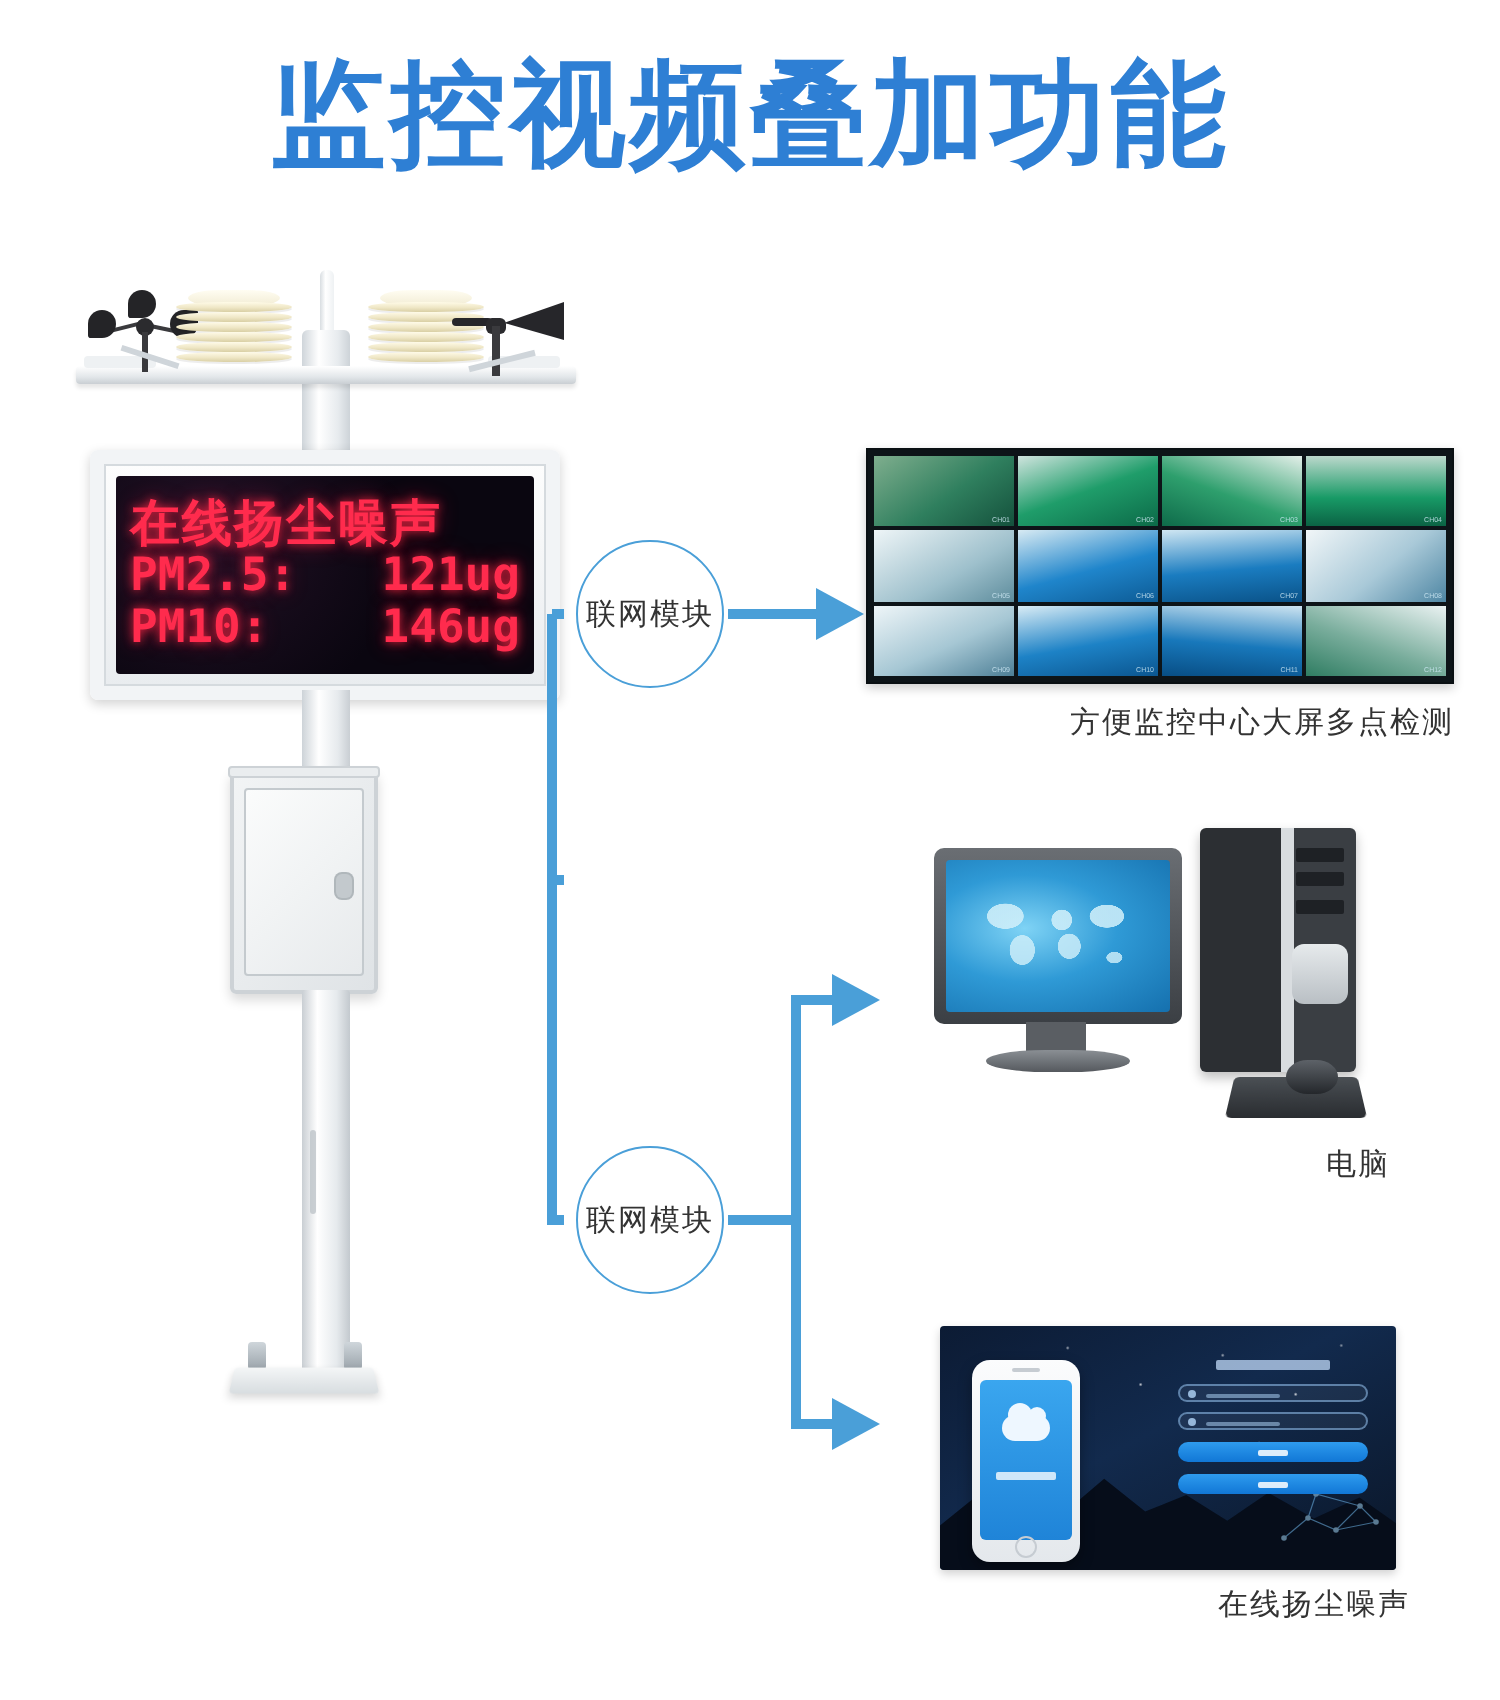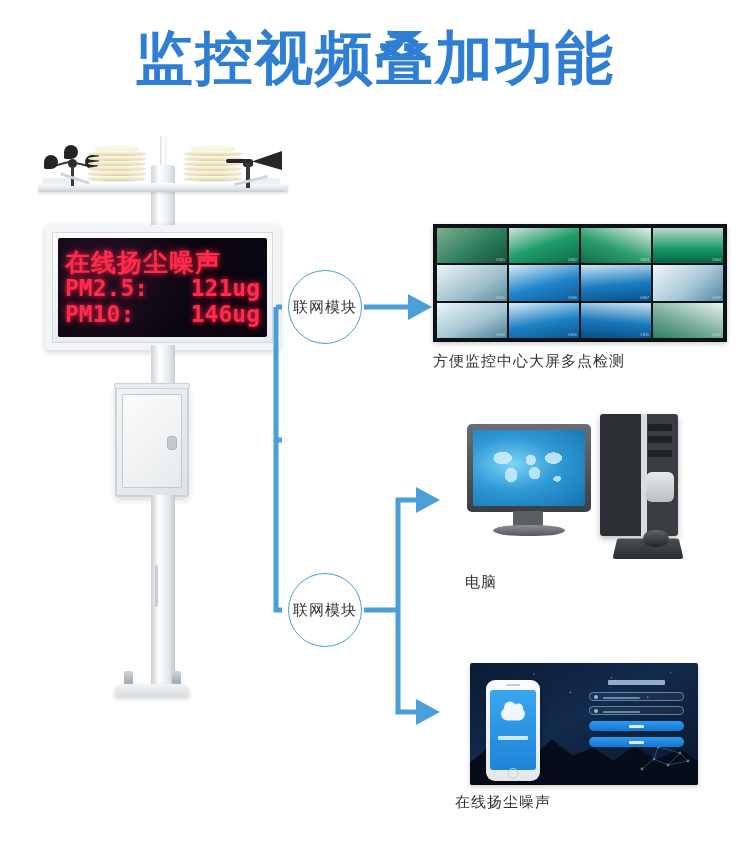--- a/index.html
+++ b/index.html
@@ -133,21 +133,21 @@
   .node.n2 { left:288px; top:573px; width:74px; height:74px; }
 
   
   .cctv-wall { position:absolute; left:433px; top:224px; width:294px; height:118px;
                background:#0d1418; padding:3px; border:1px solid #0a1013;
                box-shadow: 0 2px 5px rgba(0,0,0,.2); display:grid;
                grid-template-columns: repeat(4, 1fr); grid-template-rows: repeat(3, 1fr); gap:2px; }
   .cctv-cell { position:relative; overflow:hidden; }
   .cctv-cell .lbl { position:absolute; right:2px; bottom:1px; font-size:3.5px; color:#cfe9f5; opacity:.8; }
 
-  .caption { position:absolute; text-align:left; font-size:15px; color:#333; letter-spacing:1px; white-space:nowrap; }
+  .caption { position:absolute; text-align:right; font-size:15px; color:#333; letter-spacing:1px; white-space:nowrap; }
   .cap1 { left:433px; top:352px; width:294px; }
   .cap2 { left:465px; top:573px; width:230px; }
   .cap3 { left:455px; top:793px; width:250px; }
 
   
   .pc { position:absolute; left:455px; top:412px; width:245px; height:155px; }
   .pc .monitor { position:absolute; left:12px; top:12px; width:124px; height:88px;
         background: linear-gradient(to bottom,#6a6e73,#3b3f44); border-radius:5px; padding:6px; }
   .pc .screen { width:100%; height:100%; border-radius:2px;
         background: radial-gradient(ellipse at 35% 45%, #7fd3f5 0%, #2f9ad6 45%, #1570ae 100%); position:relative; overflow:hidden; }

